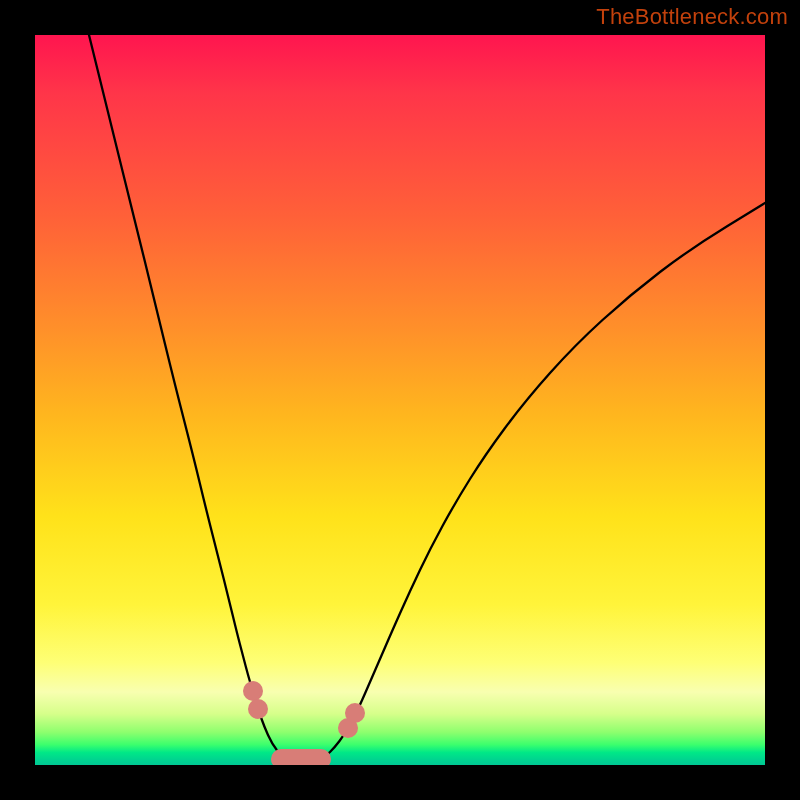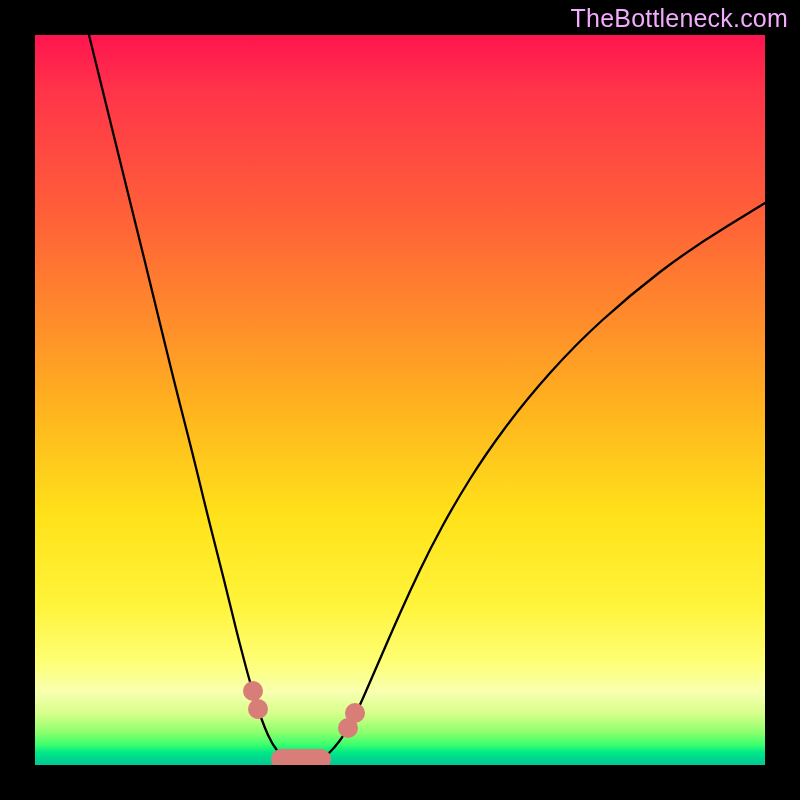--- a/index.html
+++ b/index.html
@@ -14,22 +14,22 @@
   .outer {
     width: 800px;
     height: 800px;
     background: #000;
     position: relative;
   }
   .watermark {
     position: absolute;
     top: 4px;
     right: 12px;
-    color: #f0abfc;
-    font-size: 25px;
+    color: #c2410c;
+    font-size: 22px;
     font-weight: 400;
     letter-spacing: 0.2px;
     z-index: 10;
     user-select: none;
     margin-left: 11px;
   }
   .plot {
     position: absolute;
     left: 35px;
     top: 35px;

